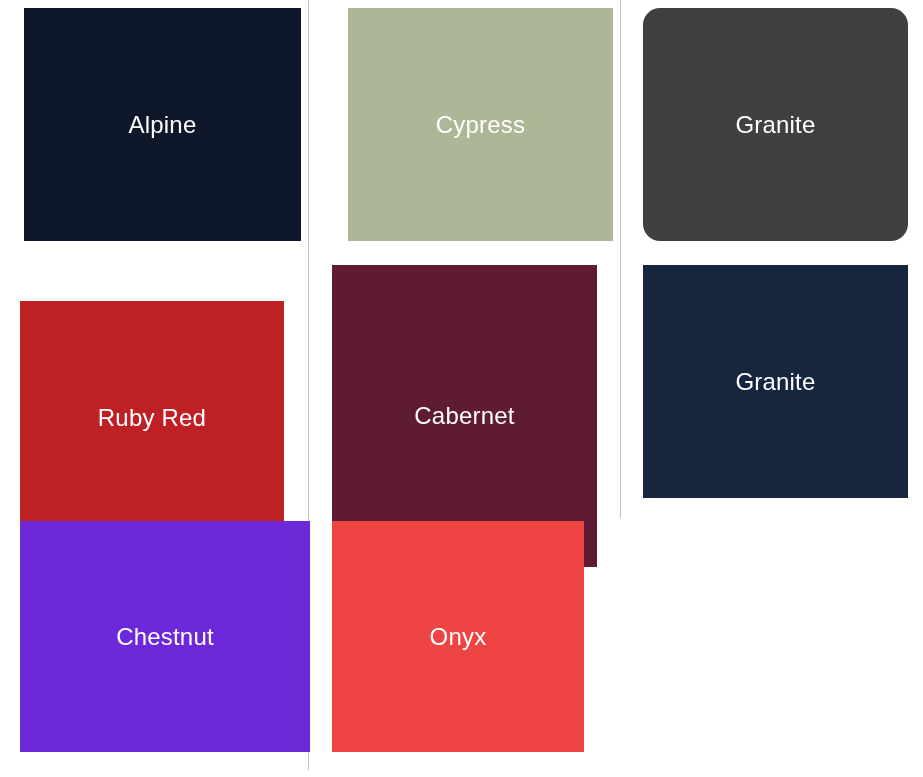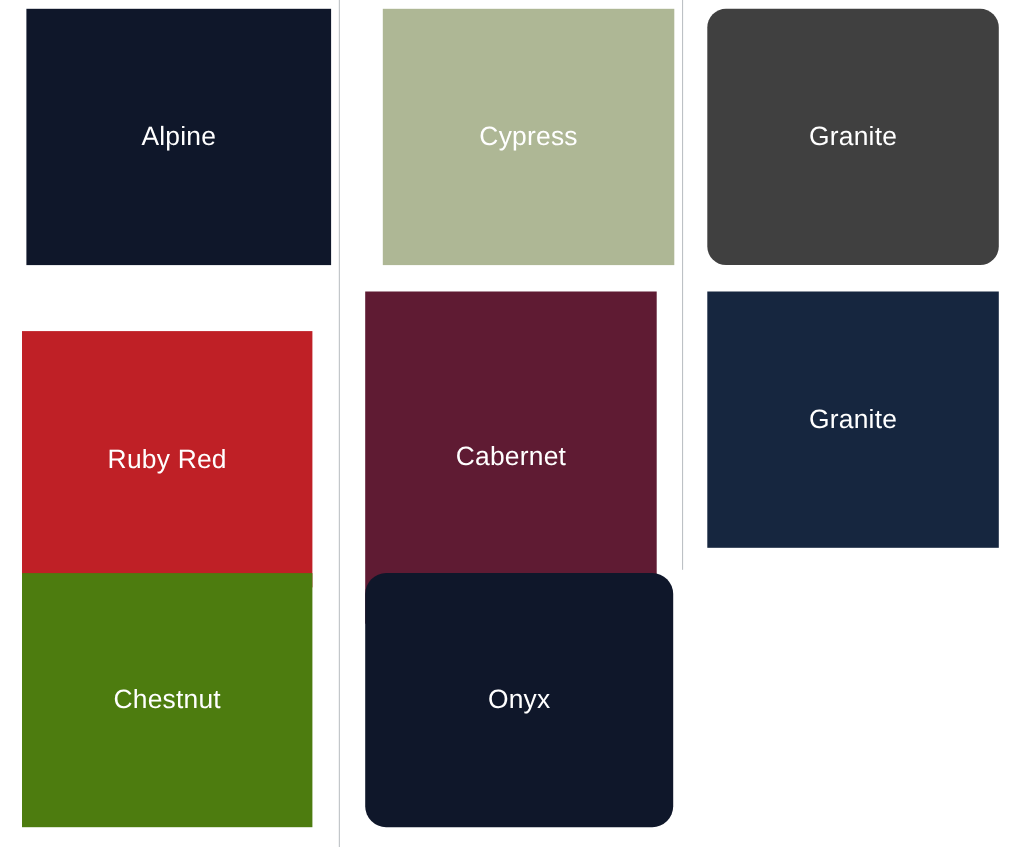--- a/index.html
+++ b/index.html
@@ -71,19 +71,19 @@
     </div>
     <div class="swatch" style="left: 20px; top: 265px; width: 264px; height: 233px; background: rgb(191, 32, 38); margin-top: 36px;">
       <span class="swatch-label">Ruby Red</span>
     </div>
     <div class="swatch" style="left: 332px; top: 265px; width: 265px; height: 302px; background: rgb(95, 27, 51);">
       <span class="swatch-label">Cabernet</span>
     </div>
     <div class="swatch" style="left: 643px; top: 265px; width: 265px; height: 233px; background: rgb(22, 38, 63);">
       <span class="swatch-label">Granite</span>
     </div>
-    <div class="swatch" style="left: 20px; top: 521px; width: 264px; height: 231px; background: #4d7c0f;">
+    <div class="swatch" style="left: 20px; top: 521px; width: 290px; height: 231px; background: #6d28d9;">
       <span class="swatch-label">Chestnut</span>
     </div>
-    <div class="swatch" style="left: 332px; top: 521px; width: 280px; height: 231px; background: #0f172a; border-radius: 19px;">
+    <div class="swatch" style="left: 332px; top: 521px; width: 252px; height: 231px; background: #ef4444;">
       <span class="swatch-label">Onyx</span>
     </div>
   </div>
 
 </body></html>

